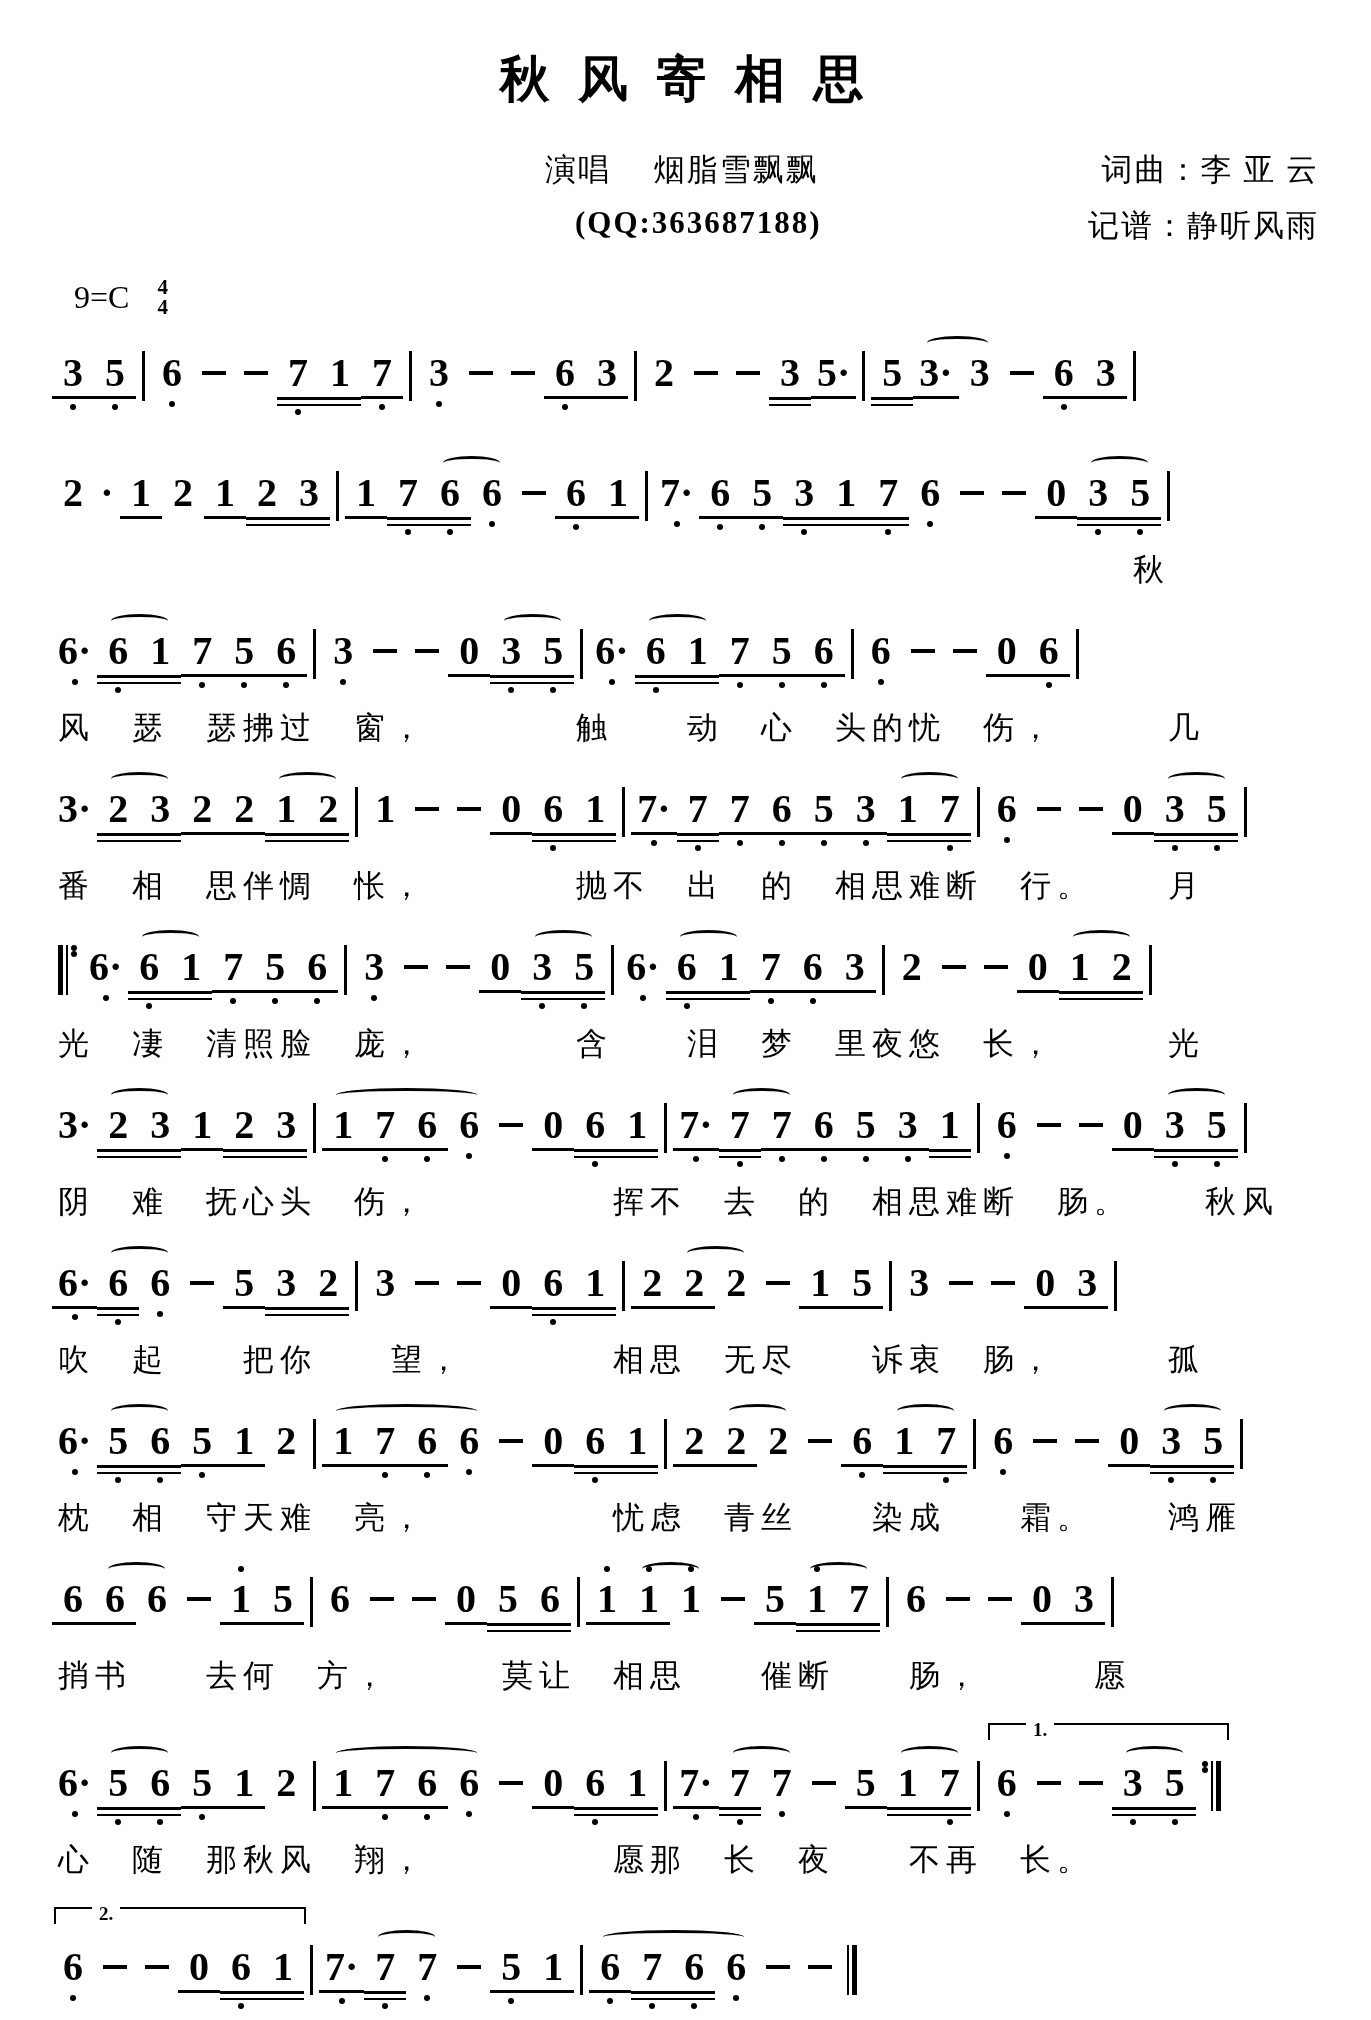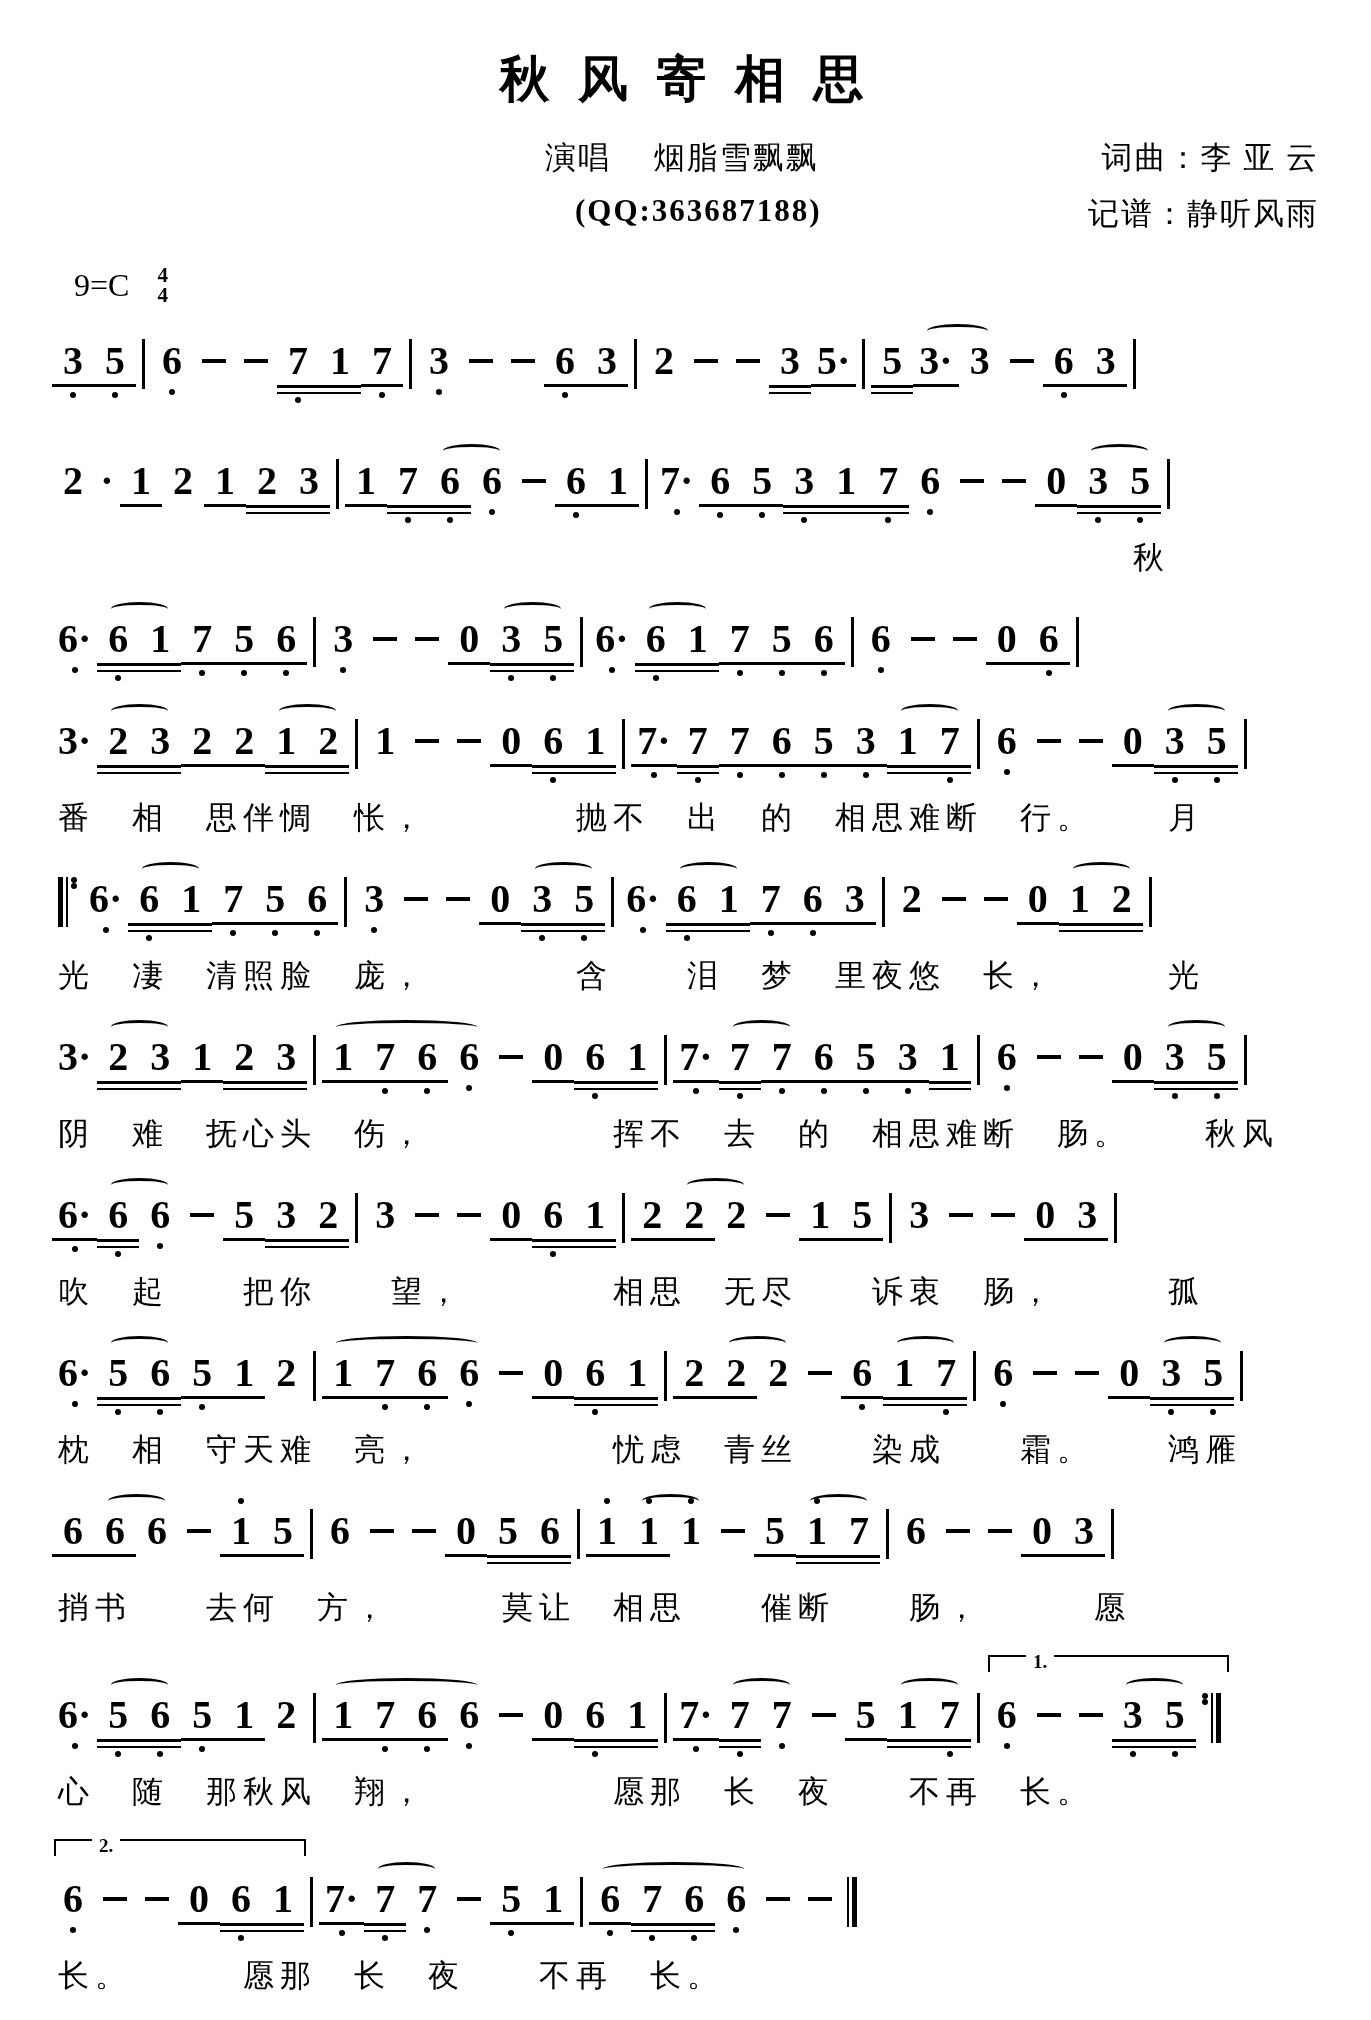--- a/index.html
+++ b/index.html
@@ -1,18 +1,18 @@
 <!DOCTYPE html>
 <html><head>
 <meta charset="utf-8">
 <style>
   html,body{margin:0;padding:0;background:#ffffff;color:#000;}
   body{width:1371px;min-height:2020px;font-family:"Liberation Serif",serif;overflow:hidden;}
   .title{margin-top:46px;text-align:center;font-size:50px;font-weight:bold;letter-spacing:8px;}
-  .cred{display:flex;margin-top:24px;font-size:31px;}
+  .cred{display:flex;margin-top:36px;font-size:31px;}
   .cred .l{margin-left:545px;letter-spacing:2px;}
   .cred .r{margin-left:auto;margin-right:52px;letter-spacing:2px;}
   .cred2{margin-top:14px;}
   .cred2 .l{margin-left:575px;font-weight:bold;}
   .keysig{margin:30px 0 4px 74px;display:flex;align-items:center;font-size:32px;}
   .meter{display:flex;flex-direction:column;margin-left:28px;font-size:21px;font-weight:bold;line-height:20px;text-align:center;}
   .score{padding:6px 0 0 58px;}
   .mrow{position:relative;display:flex;align-items:flex-start;gap:12px;padding:24px 0 28px;}
   .mrow.nolyr{margin-bottom:18px;}
   .mrow.ext{padding-top:50px;}
@@ -152,20 +152,21 @@
       <span class="nt dlo">6</span>
       <span class="dash"></span>
       <span class="dash"></span>
       <span class="nt u1">0</span>
       <span class="nt u1 dlo">6</span>
       <span class="bar"></span>
       <i class="slur" style="left: 52.5px; width: 57px; top: 9px;"></i>
       <i class="slur" style="left: 445.5px; width: 57px; top: 9px;"></i>
       <i class="slur" style="left: 590.5px; width: 57px; top: 9px;"></i>
     </div>
+    <div class="lyr" style="padding-left: 0px;">风　瑟　瑟拂过　窗，　　　　触　　动　心　头的忧　伤，　　　几</div>
     <div class="mrow">
       <span class="nt">3·</span>
       <span class="nt u2">2</span>
       <span class="nt u2">3</span>
       <span class="nt u1">2</span>
       <span class="nt u1">2</span>
       <span class="nt u2">1</span>
       <span class="nt u2">2</span>
       <span class="bar"></span>
       <span class="nt">1</span>

